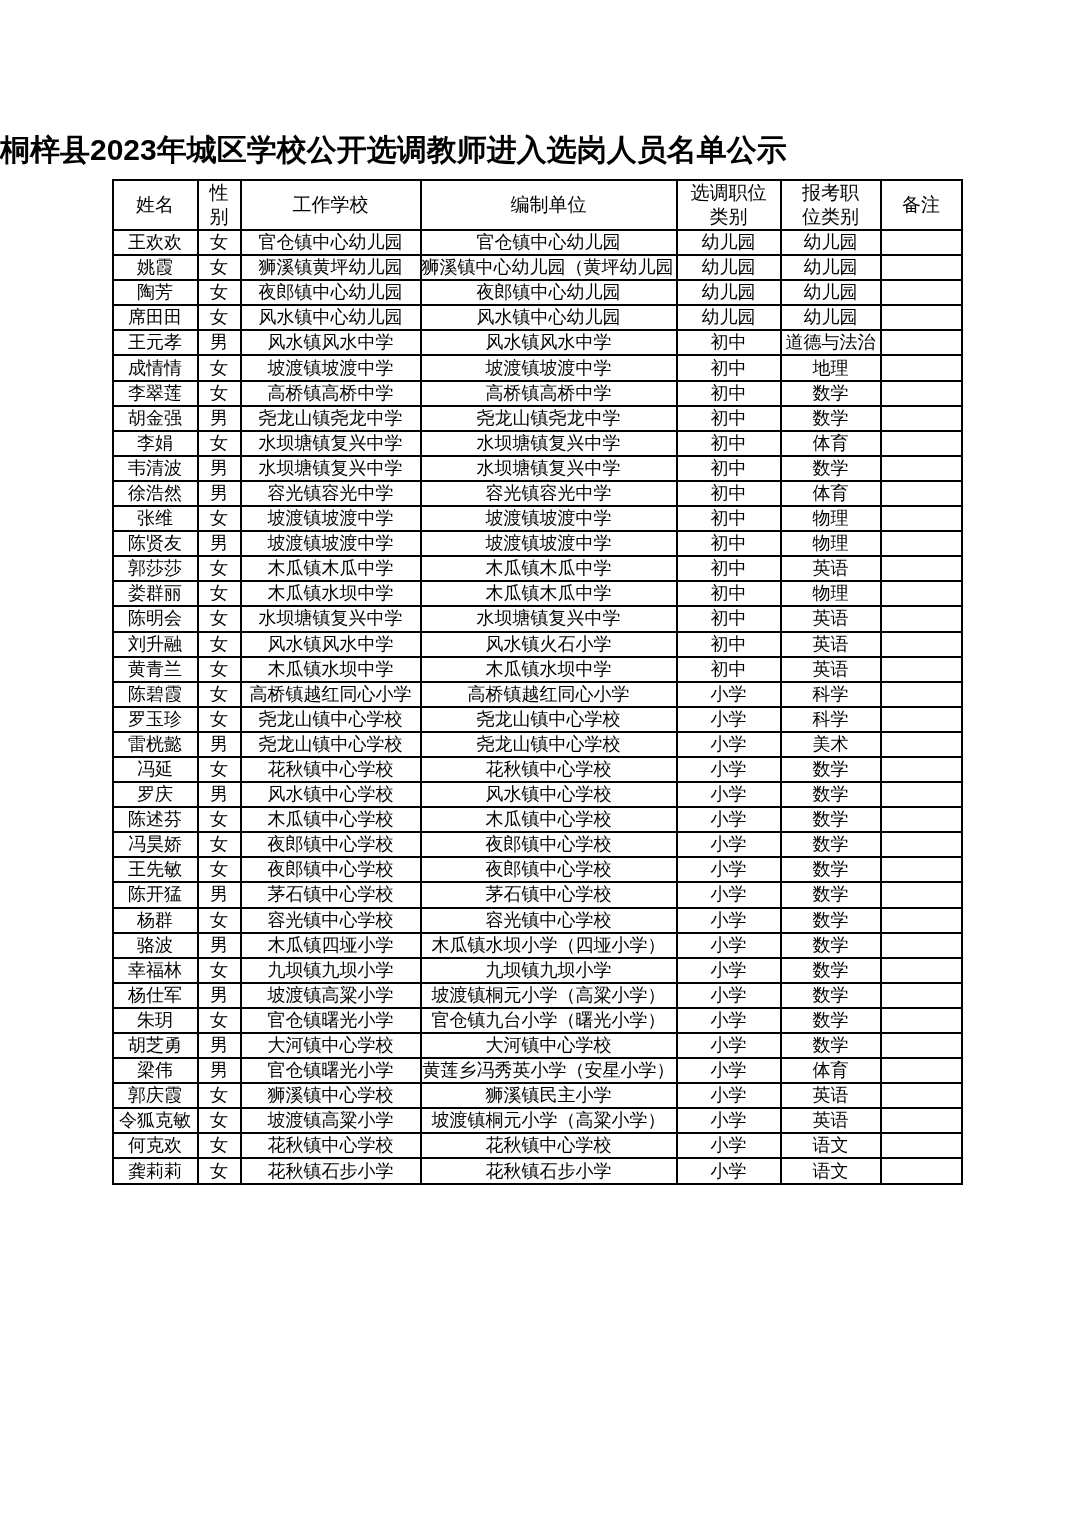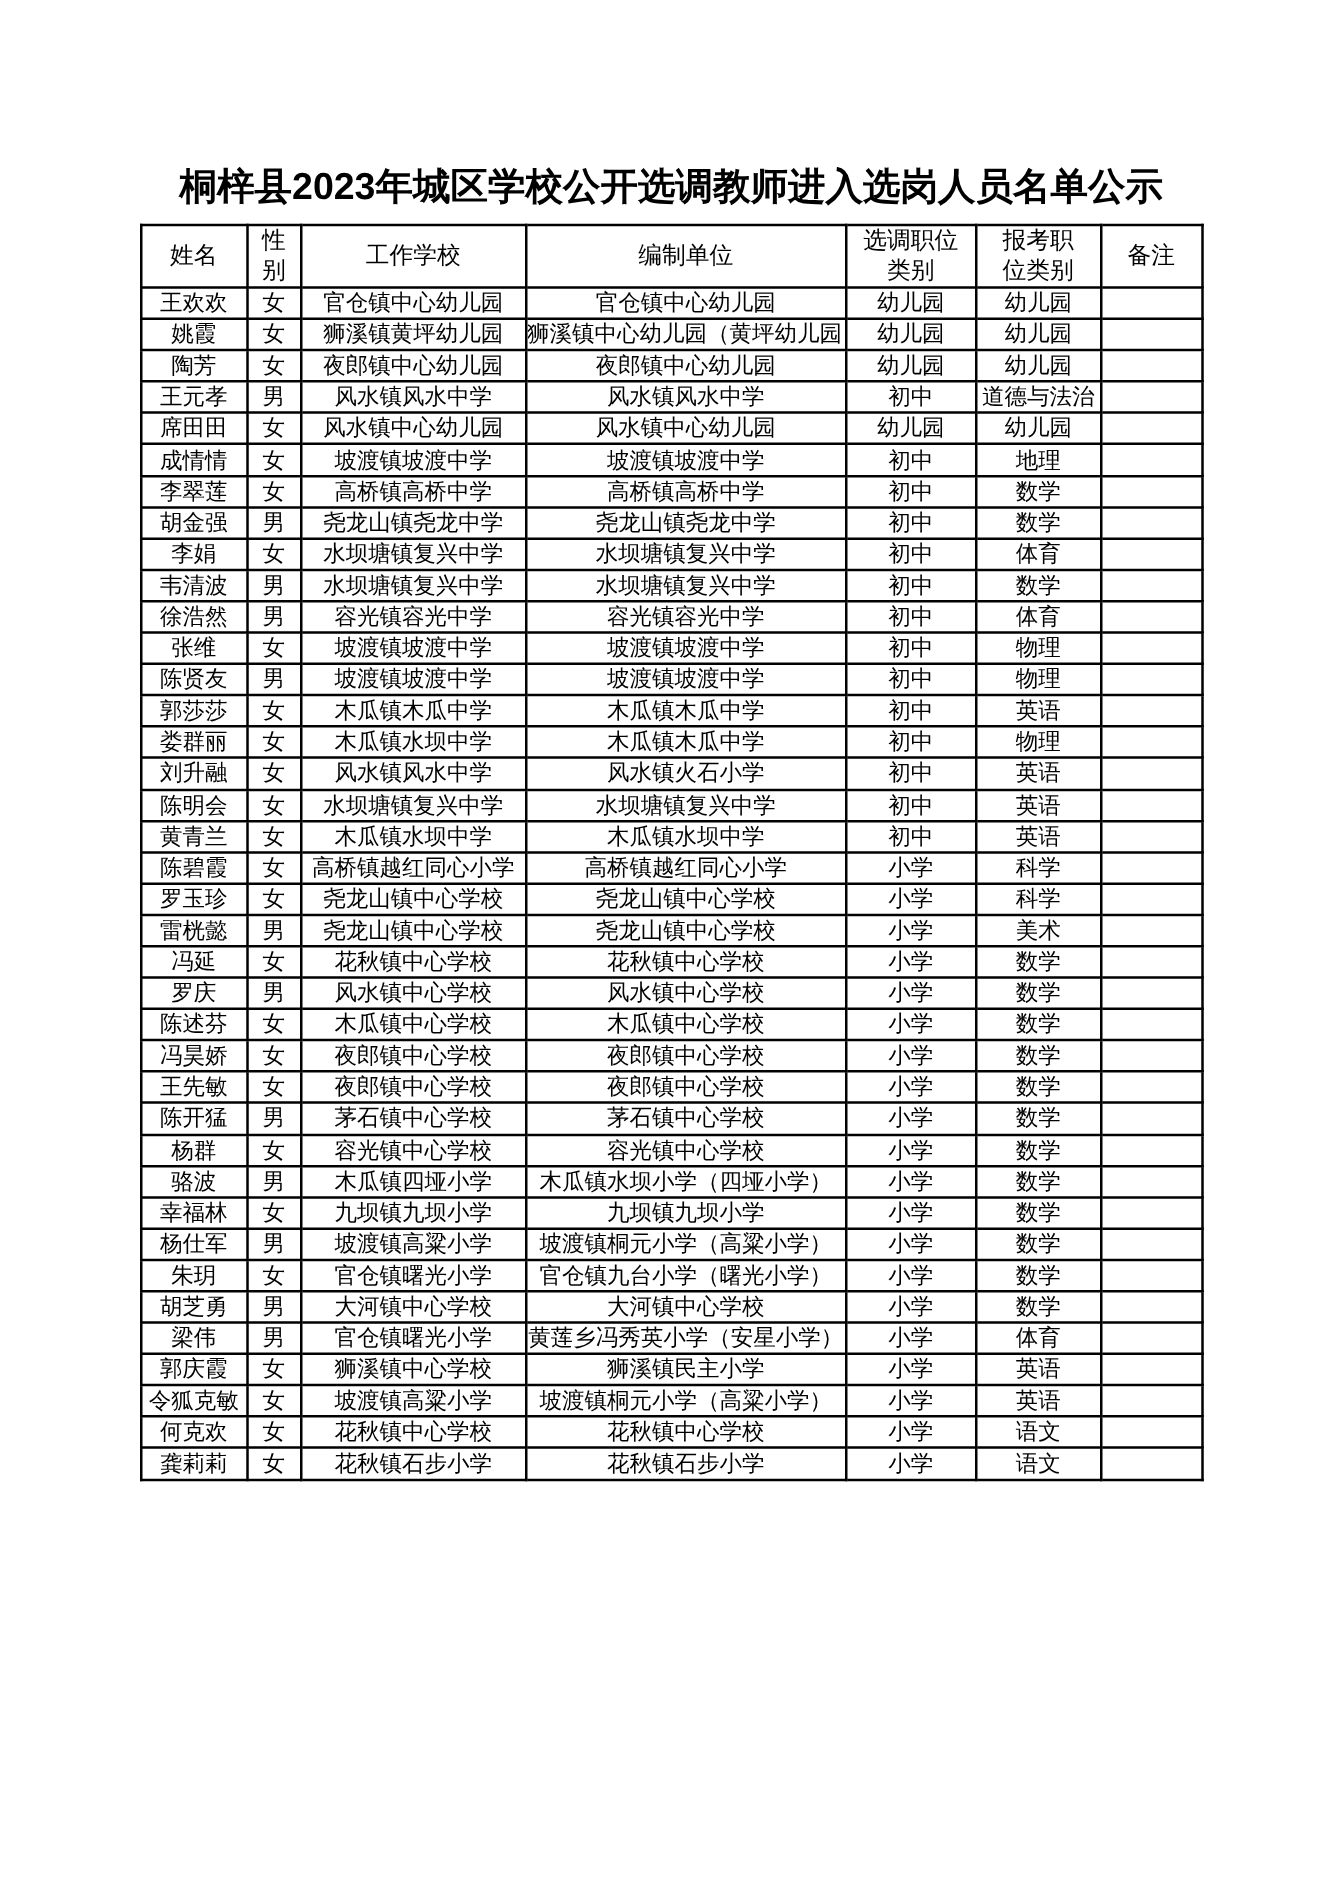--- a/index.html
+++ b/index.html
@@ -13,21 +13,20 @@
     height: 1520px;
     background: #ffffff;
     font-family: "Liberation Serif", "DejaVu Serif", serif;
     color: #000;
     overflow: hidden;
   }
   .title {
     margin: 0;
     padding-top: 130px;
     padding-bottom: 9px;
-    text-align: center;
     font-family: "Liberation Sans", "DejaVu Sans", sans-serif;
     font-weight: 700;
     font-size: 30px;
     line-height: 40px;
     color: #000;
   }
   table.roster {
     border-collapse: collapse;
     table-layout: fixed;
     width: 849px;
@@ -116,38 +115,38 @@
         <tr>
           <td>陶芳</td>
           <td>女</td>
           <td>夜郎镇中心幼儿园</td>
           <td>夜郎镇中心幼儿园</td>
           <td>幼儿园</td>
           <td>幼儿园</td>
           <td></td>
         </tr>
         <tr>
+          <td>席田田</td>
+          <td>女</td>
+          <td>风水镇中心幼儿园</td>
+          <td>风水镇中心幼儿园</td>
+          <td>幼儿园</td>
+          <td>幼儿园</td>
+          <td></td>
+        </tr>
+        <tr>
           <td>王元孝</td>
           <td>男</td>
           <td>风水镇风水中学</td>
           <td>风水镇风水中学</td>
           <td>初中</td>
           <td>道德与法治</td>
           <td></td>
         </tr>
         <tr>
-          <td>席田田</td>
-          <td>女</td>
-          <td>风水镇中心幼儿园</td>
-          <td>风水镇中心幼儿园</td>
-          <td>幼儿园</td>
-          <td>幼儿园</td>
-          <td></td>
-        </tr>
-        <tr>
           <td>成情情</td>
           <td>女</td>
           <td>坡渡镇坡渡中学</td>
           <td>坡渡镇坡渡中学</td>
           <td>初中</td>
           <td>地理</td>
           <td></td>
         </tr>
         <tr>
           <td>李翠莲</td>
@@ -224,33 +223,33 @@
         <tr>
           <td>娄群丽</td>
           <td>女</td>
           <td>木瓜镇水坝中学</td>
           <td>木瓜镇木瓜中学</td>
           <td>初中</td>
           <td>物理</td>
           <td></td>
         </tr>
         <tr>
+          <td>陈明会</td>
+          <td>女</td>
+          <td>水坝塘镇复兴中学</td>
+          <td>水坝塘镇复兴中学</td>
+          <td>初中</td>
+          <td>英语</td>
+          <td></td>
+        </tr>
+        <tr>
           <td>刘升融</td>
           <td>女</td>
           <td>风水镇风水中学</td>
           <td>风水镇火石小学</td>
-          <td>初中</td>
-          <td>英语</td>
-          <td></td>
-        </tr>
-        <tr>
-          <td>陈明会</td>
-          <td>女</td>
-          <td>水坝塘镇复兴中学</td>
-          <td>水坝塘镇复兴中学</td>
           <td>初中</td>
           <td>英语</td>
           <td></td>
         </tr>
         <tr>
           <td>黄青兰</td>
           <td>女</td>
           <td>木瓜镇水坝中学</td>
           <td>木瓜镇水坝中学</td>
           <td>初中</td>

